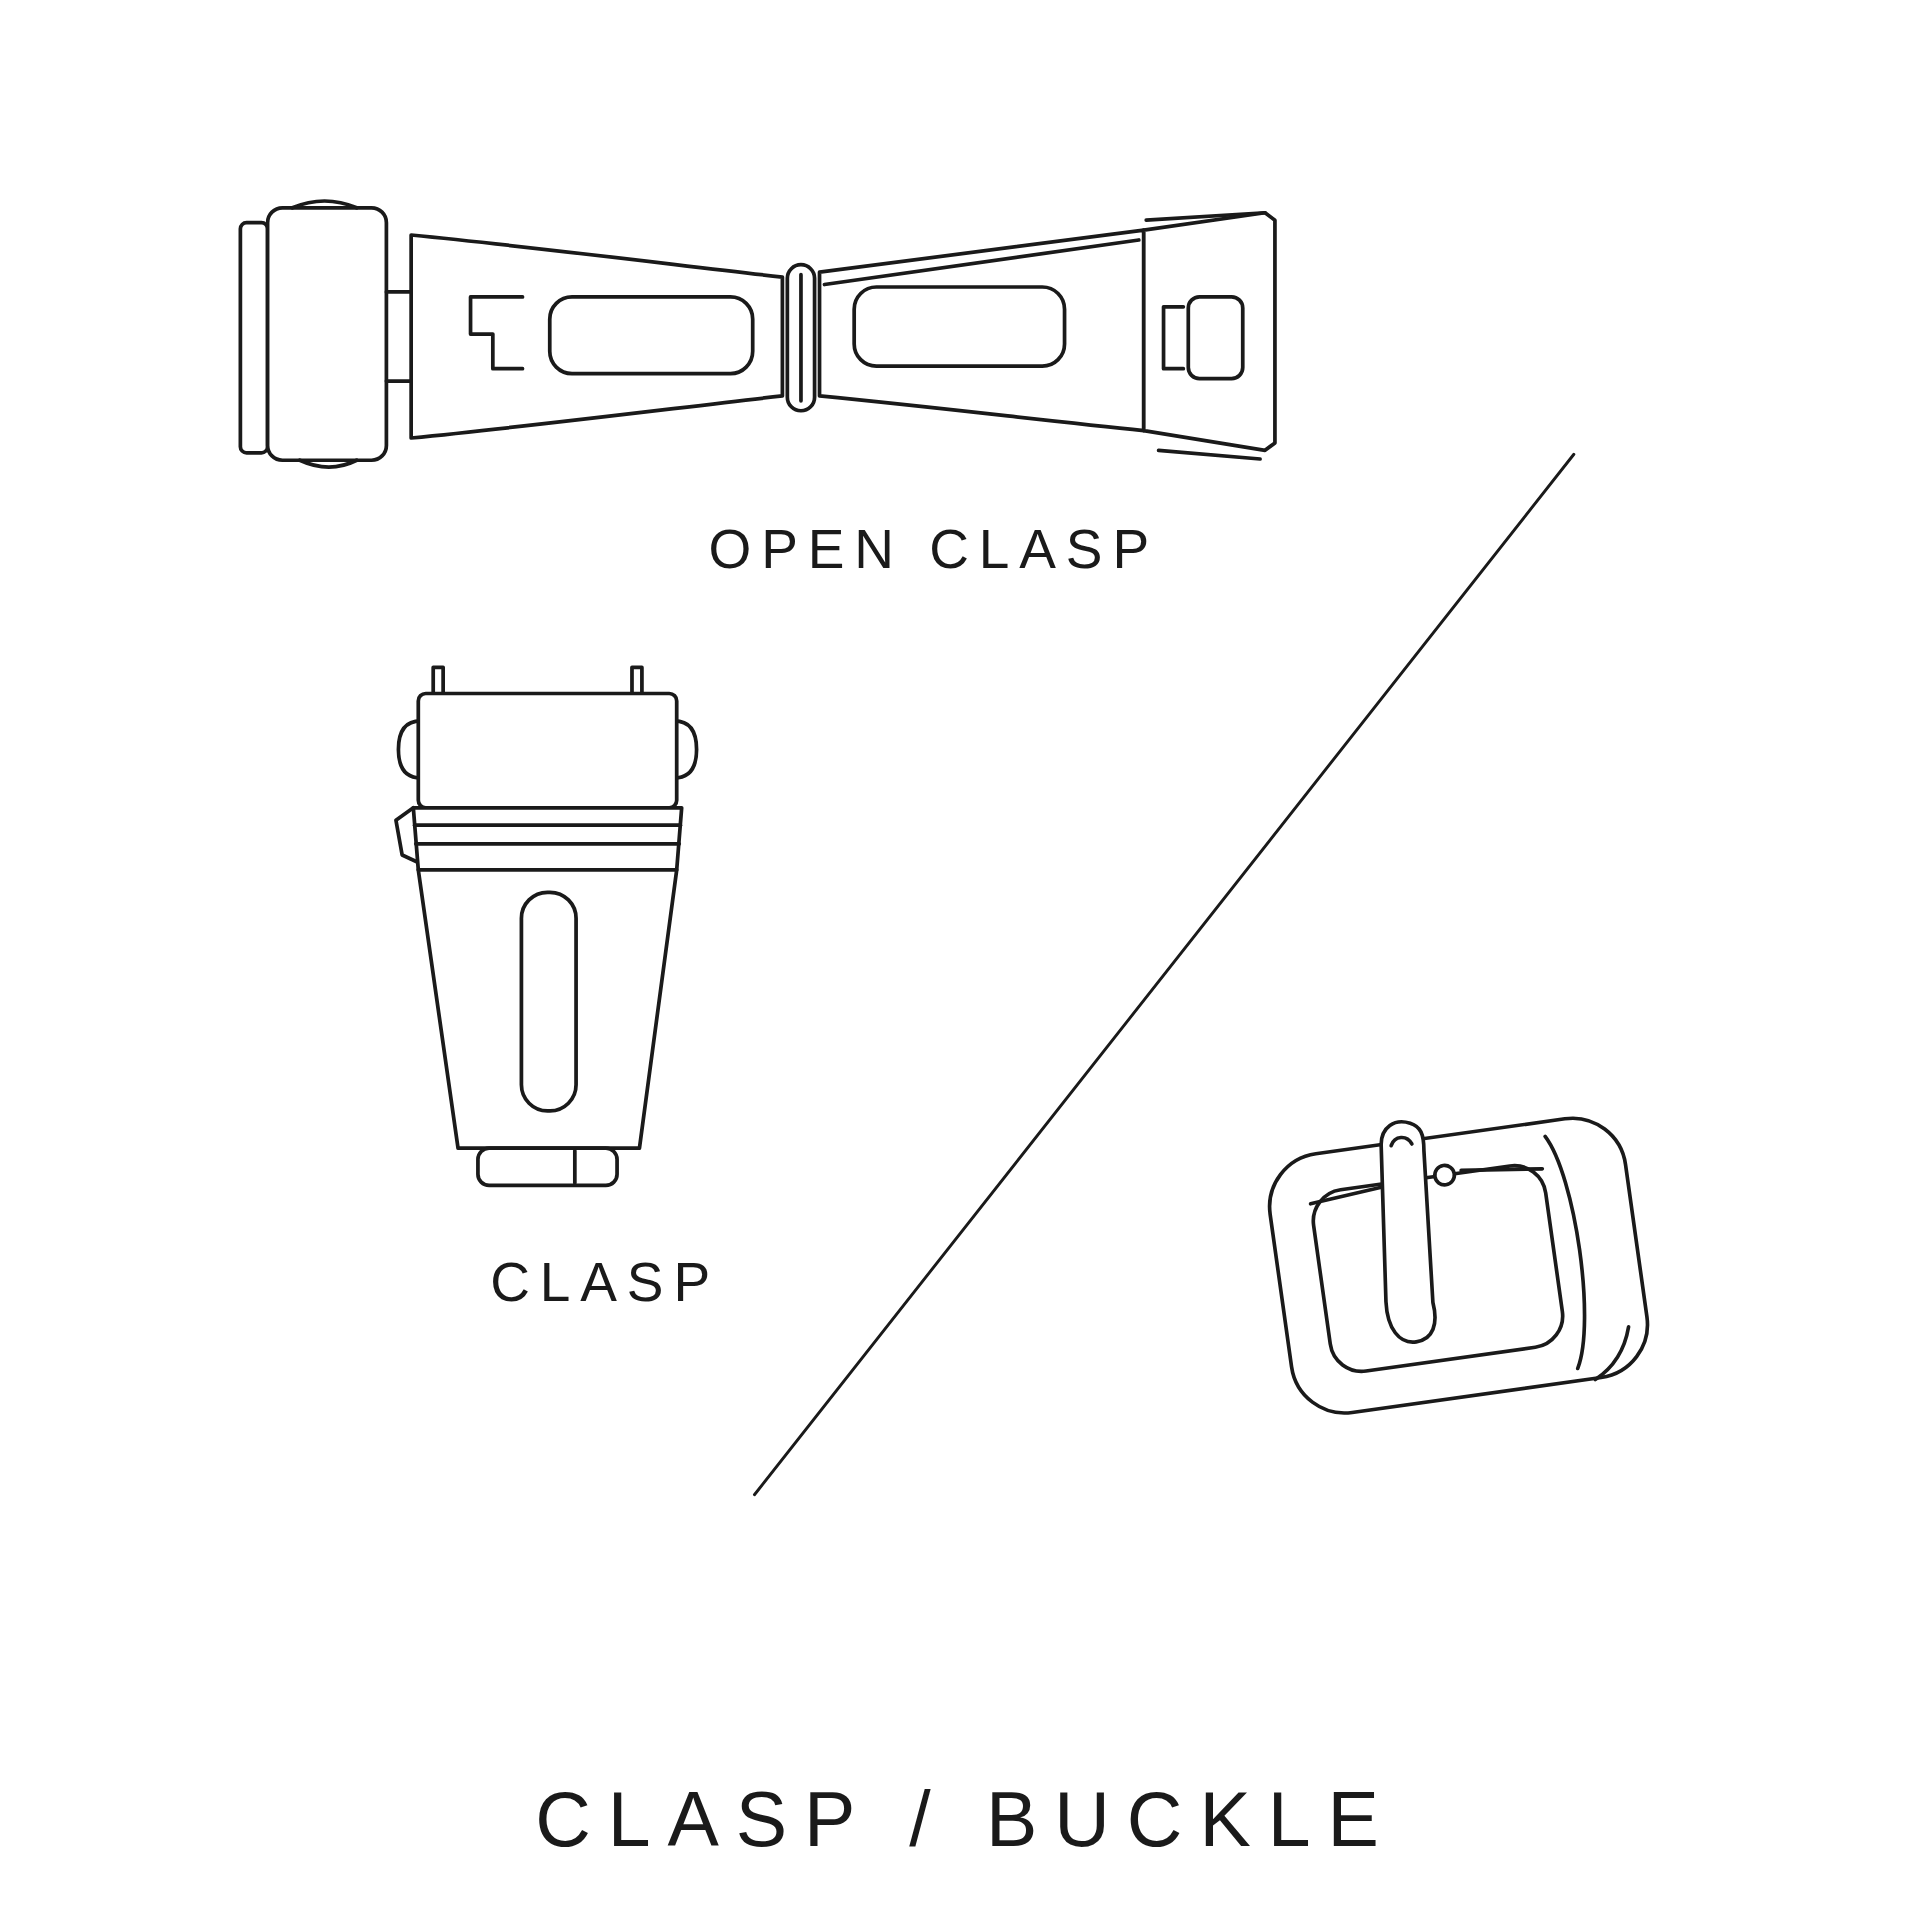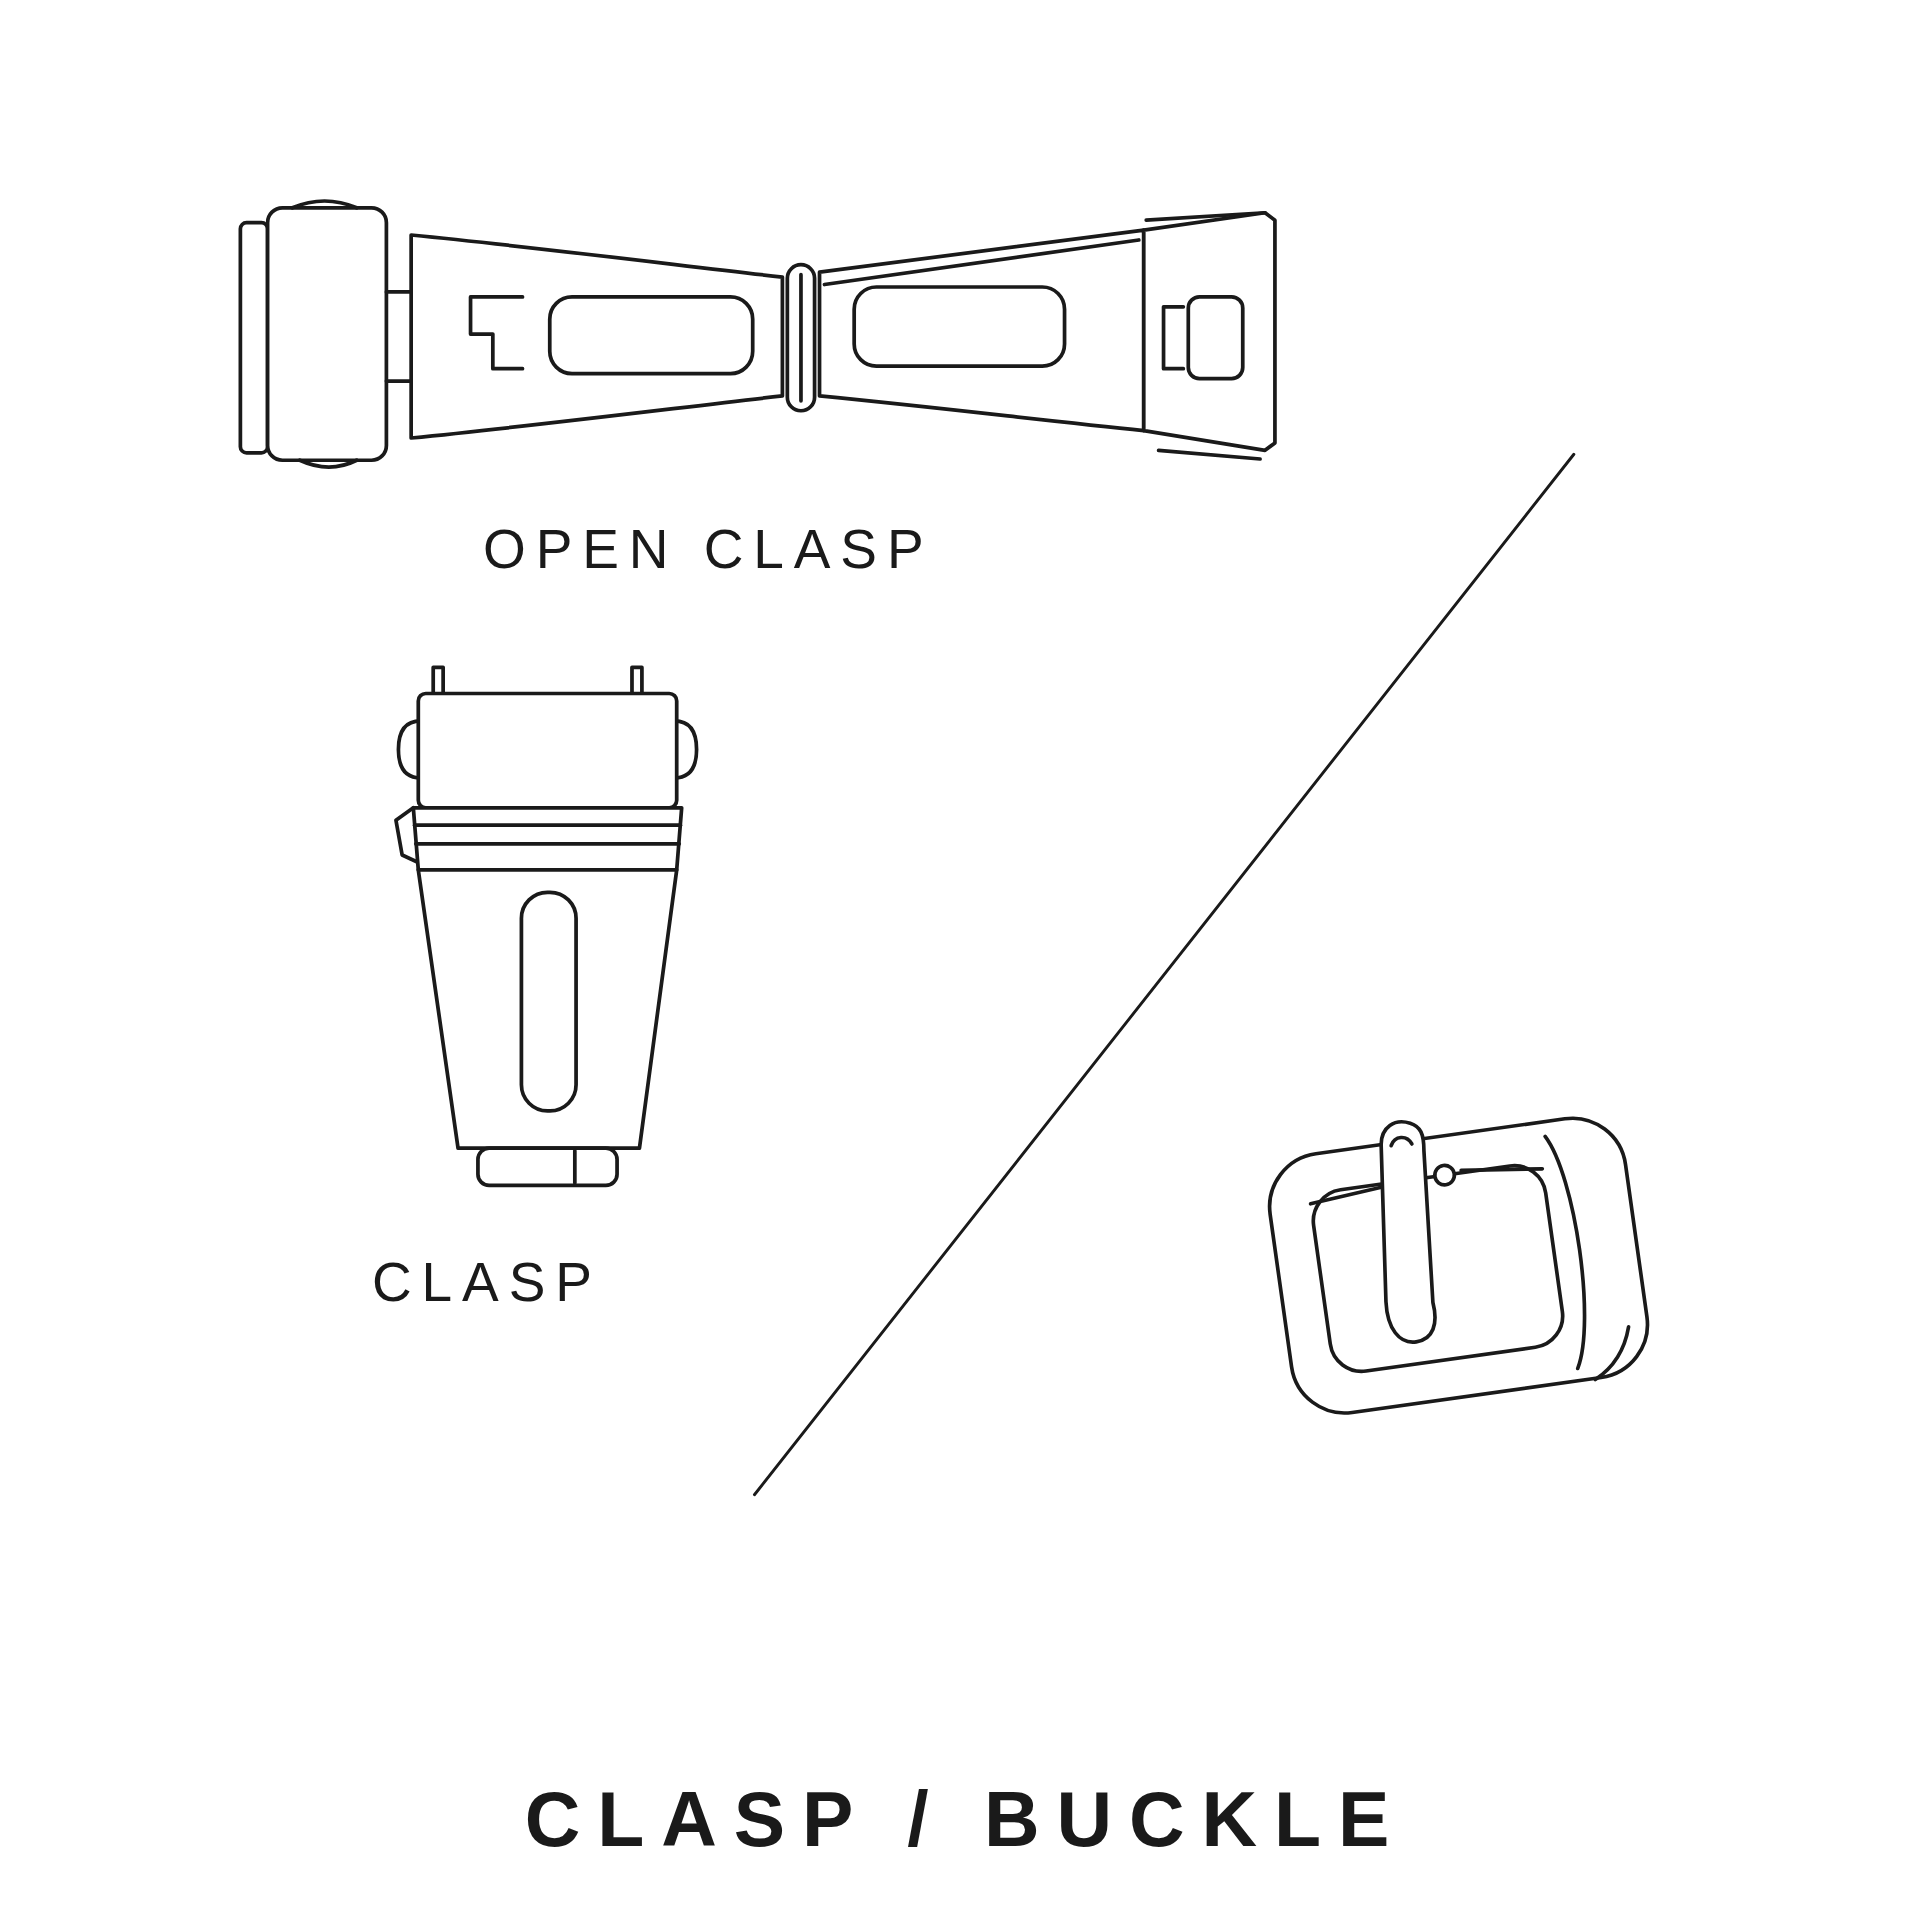--- a/index.html
+++ b/index.html
@@ -6,30 +6,30 @@
   * { margin: 0; padding: 0; box-sizing: border-box; }
   html, body { width: 1931px; height: 1931px; background: #ffffff; overflow: hidden; }
   body { position: relative; font-family: "Liberation Sans", sans-serif; color: var(--ink); }
 
   .abs { position: absolute; }
 
   .caption {
     font-size: 55px;
     letter-spacing: 0.18em;
     font-weight: 400;
-    text-align: left;
+    text-align: right;
     color: var(--ink);
     white-space: nowrap;
   }
 
   .title {
     left: 0; top: 1775px; width: 1931px;
     font-size: 77px;
     letter-spacing: 0.22em;
-    font-weight: 700;
+    font-weight: 400;
     text-align: center;
     color: var(--ink);
     white-space: nowrap;
   }
 
   svg .ln {
     stroke: var(--ink);
     stroke-width: 3;
     fill: none;
     stroke-linejoin: round;

